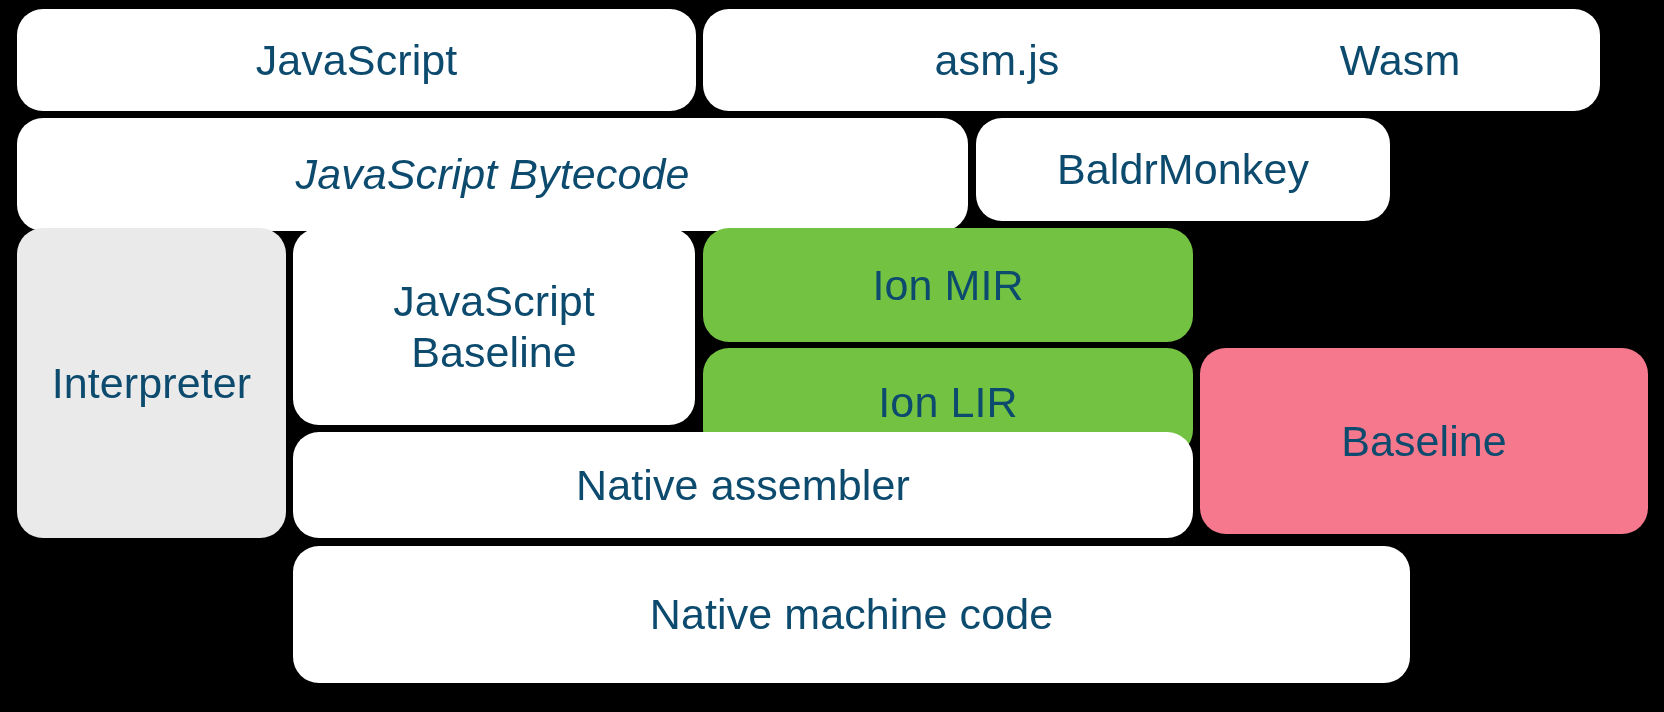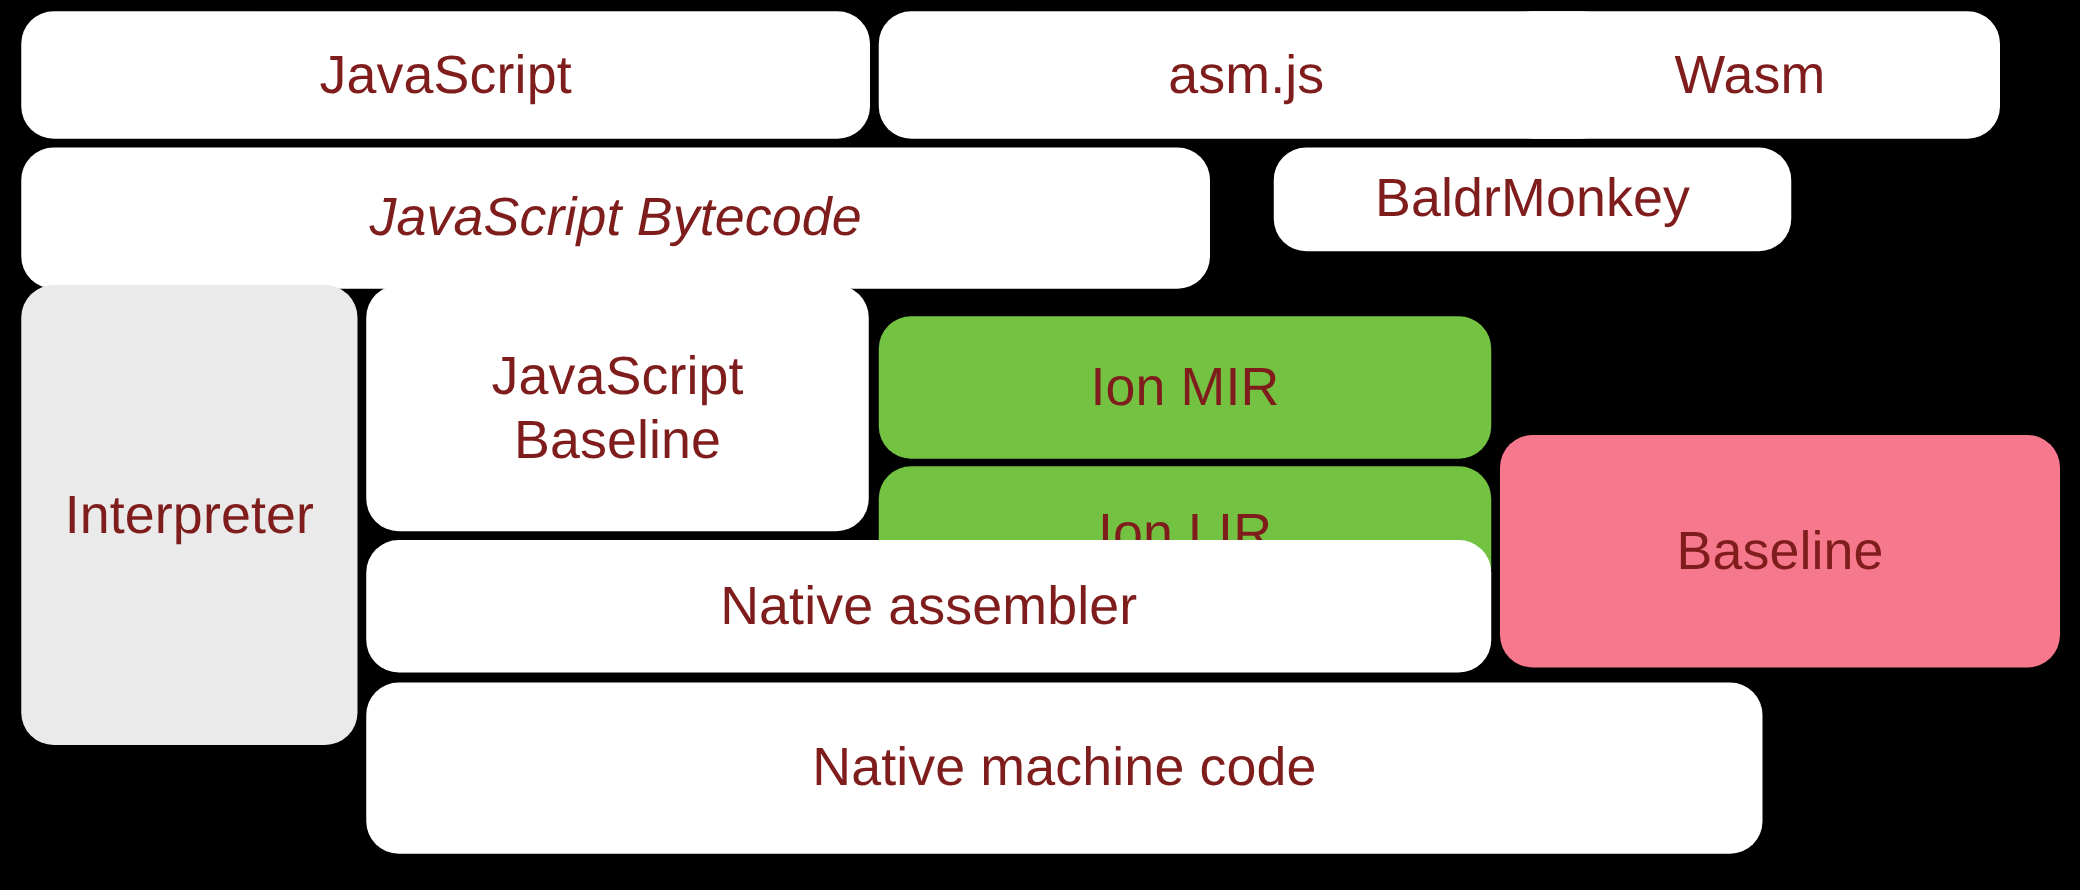--- a/index.html
+++ b/index.html
@@ -18,44 +18,44 @@
     overflow: hidden;
   }
   .node {
     position: absolute;
     box-sizing: border-box;
     border-radius: 26px;
     display: flex;
     align-items: center;
     justify-content: center;
     text-align: center;
-    color: #7f1d1d;
+    color: #0c4a6e;
     font-size: 43px;
     font-weight: 400;
     line-height: 1.18;
     letter-spacing: 0.1px;
     white-space: pre-line;
     user-select: none;
   }
   .fill-white { background: #ffffff; }
   .fill-grey  { background: #eaeaea; }
-  .fill-green { background: #74c242; margin-top: 25px; }
+  .fill-green { background: #74c242; }
   .fill-pink  { background: #f5788c; }
 
   
   #n-javascript       { left: 17px;   top: 9px;   width: 679px; height: 102px; }
   #n-asmjs            { left: 703px;  top: 9px;   width: 588px; height: 102px; }
   #n-wasm             { left: 1200px; top: 9px;   width: 400px; height: 102px; text-align: center; }
 
   
   #n-js-bytecode      { left: 17px;   top: 118px; width: 951px; height: 113px; font-style: italic; }
-  #n-baldrmonkey      { left: 976px;  top: 118px; width: 414px; height: 83px; margin-left: 43px; }
+  #n-baldrmonkey      { left: 976px;  top: 118px; width: 414px; height: 103px; }
 
   
-  #n-interpreter      { left: 17px;   top: 228px; width: 269px; height: 368px; }
+  #n-interpreter      { left: 17px;   top: 228px; width: 269px; height: 310px; }
   #n-js-baseline      { left: 293px;  top: 228px; width: 402px; height: 197px; }
   #n-ion-mir          { left: 703px;  top: 228px; width: 490px; height: 114px; }
   #n-ion-lir          { left: 703px;  top: 348px; width: 490px; height: 108px; }
   #n-cranelift        { left: 1200px; top: 348px; width: 448px; height: 186px; }
   #n-macro-assembler  { left: 293px;  top: 432px; width: 900px; height: 106px; }
   #n-native-code      { left: 293px;  top: 546px; width: 1117px; height: 137px; }
 </style>
 </head>
 <body>
 

